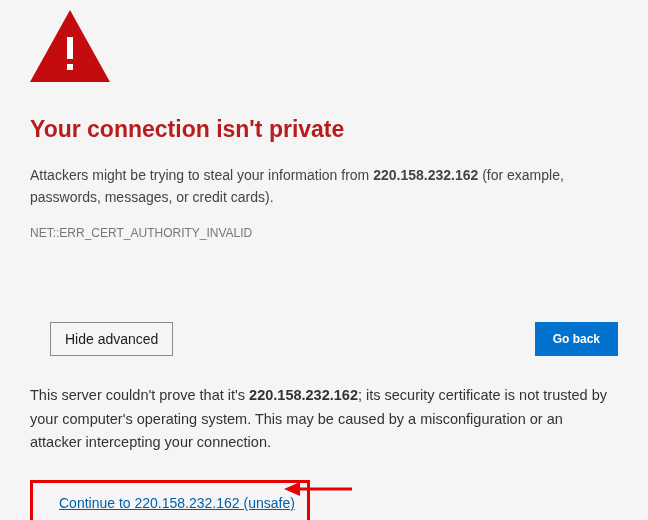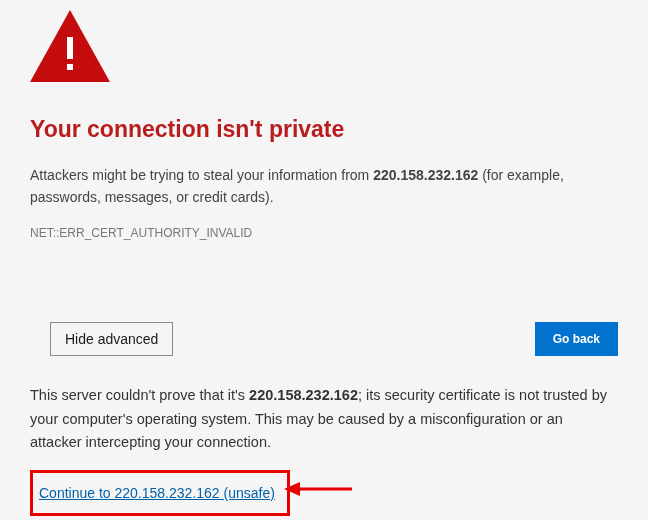--- a/index.html
+++ b/index.html
@@ -62,36 +62,37 @@
       color: #fff;
       background: #0173cf;
       border: none;
       padding: 10px 18px;
       cursor: pointer;
     }
     .detail-paragraph {
       font-size: 14.5px;
       line-height: 1.6;
       color: #333;
-      margin-bottom: 16px;
+      margin-bottom: 26px;
     }
     .detail-paragraph .host-strong {
       font-weight: 700;
     }
     .proceed-wrap {
       border: 3px solid #e60000;
       display: inline-block;
       padding: 12px 12px 12px 6px;
       line-height: 1;
     }
     .proceed-link {
       font-size: 14px;
       color: #0061ab;
       text-decoration: underline;
       cursor: pointer;
+      margin-left: 20px;
     }
     .annotation-arrow {
       position: absolute;
       left: 284px;
       top: 479px;
       pointer-events: none;
     }
   </style>
 </head>
 <body>

